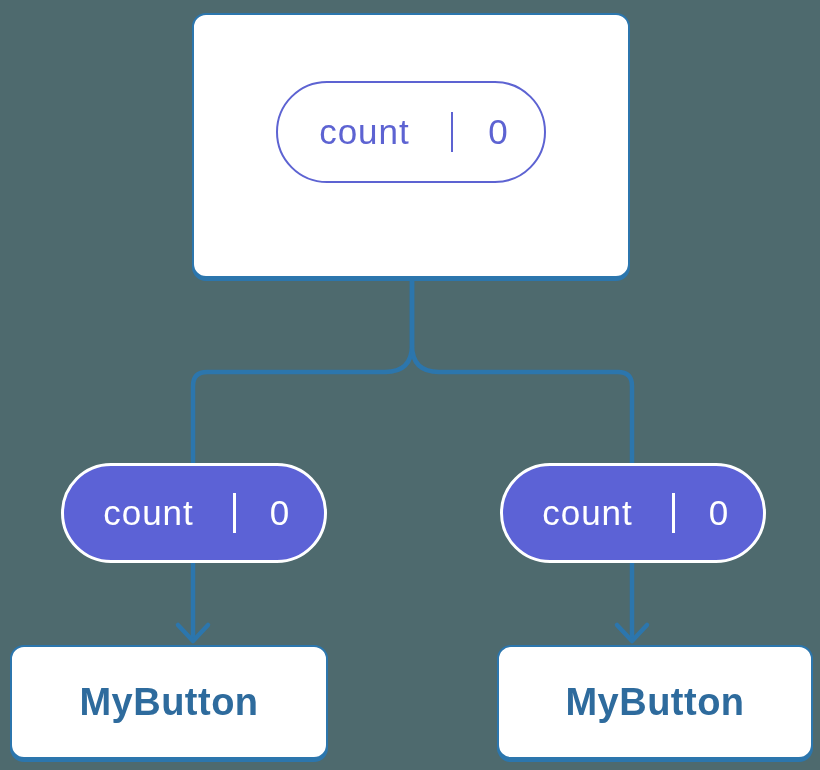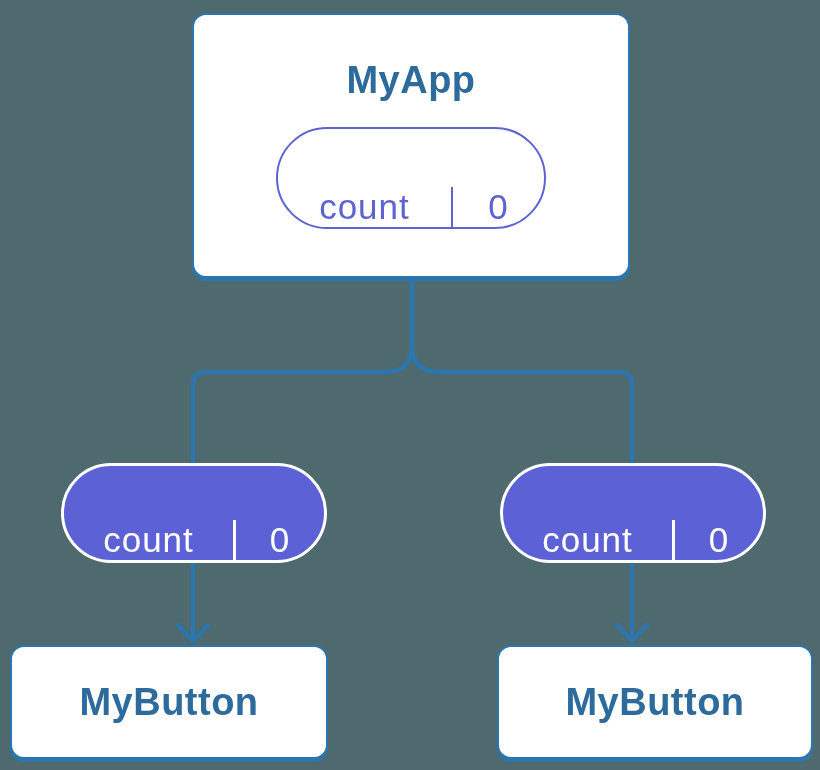--- a/index.html
+++ b/index.html
@@ -53,21 +53,21 @@
     line-height: 46px;
     letter-spacing: 0.5px;
   }
   #root-node { left: 192px; top: 13px; width: 438px; height: 265px; padding-top: 42px; }
   #child-node-left  { left: 10px;  top: 645px; width: 318px; height: 114px; justify-content: center; }
   #child-node-right { left: 497px; top: 645px; width: 316px; height: 114px; justify-content: center; }
 
   
   .pill {
     display: flex;
-    align-items: flex-end;
+    align-items: center;
     border-radius: 999px;
     font-size: 35px;
     letter-spacing: 1px;
   }
   .pill-label, .pill-value {
     display: flex;
     align-items: center;
     justify-content: center;
   }
   .pill-label { flex: 0 0 65%; }
@@ -101,21 +101,20 @@
 <div class="canvas">
 
   <svg class="wires" viewBox="0 0 820 770" aria-hidden="true">
     <path class="wire" d="M412 278 L412 345 Q412 372 385 372 L207 372 Q193 372 193 386 L193 638"></path>
     <path class="wire" d="M412 278 L412 345 Q412 372 439 372 L618 372 Q632 372 632 386 L632 638"></path>
     <path class="arrowhead" d="M178 625 L193 641 L208 625"></path>
     <path class="arrowhead" d="M617 625 L632 641 L647 625"></path>
   </svg>
 
   <div class="node" id="root-node">
-    <div class="node-title">MyApp</div>
     <div class="pill state-pill">
       <span class="pill-label">count</span>
       <span class="pill-value">0</span>
     </div>
   </div>
 
   <div class="pill prop-pill" id="prop-pill-left">
     <span class="pill-label">count</span>
     <span class="pill-value">0</span>
   </div>

